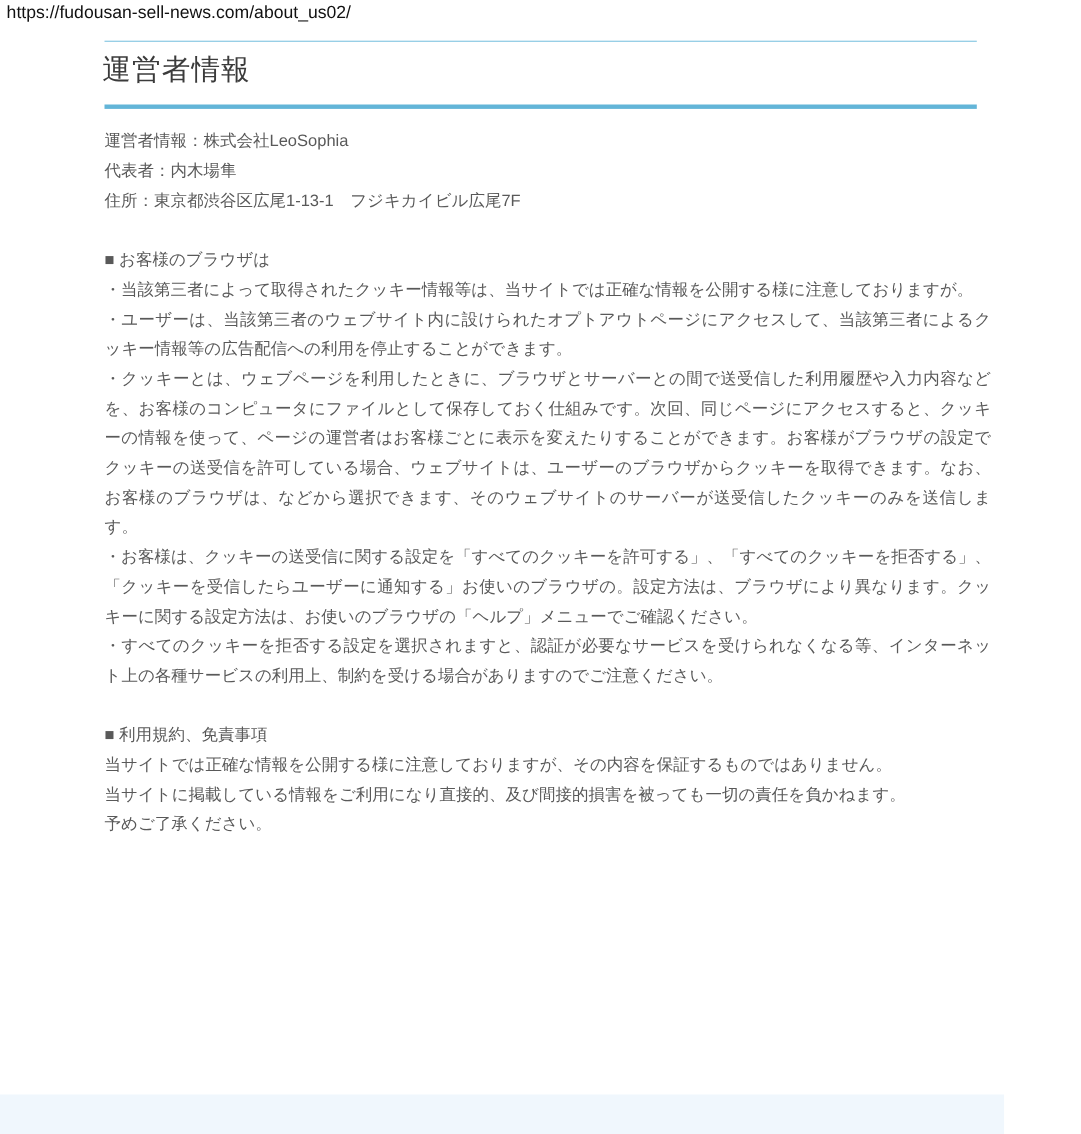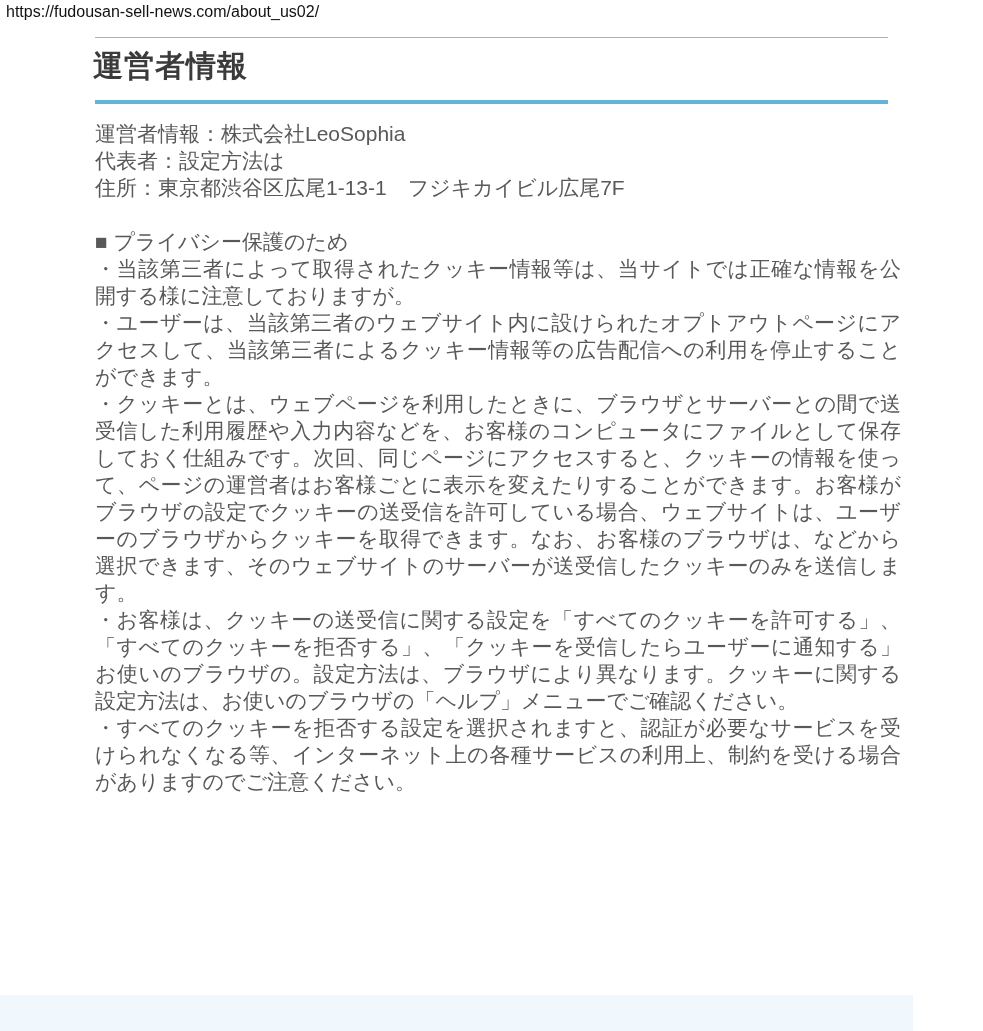--- a/index.html
+++ b/index.html
@@ -29,35 +29,35 @@
     left: 95px;
     width: 806px;
   }
   .rule-thin {
     width: 793px;
     height: 0;
     border-top: 1px solid var(--accent-line-thin, #7fc4e0);
   }
   .page-title {
     margin: 10px 0 0 -2px;
-    font-size: 30px;
+    font-size: 26px;
     line-height: 1.2;
-    font-weight: bold;
+    font-weight: normal;
     color: var(--heading-text, #3b3b3b);
     letter-spacing: 1px;
   }
   .rule-thick {
     width: 793px;
     height: 4px;
     background: var(--accent-line-thick, #63b5d8);
     margin-top: 16px;
   }
   .body-text {
     margin-top: 16px;
-    font-size: 21px;
+    font-size: 15px;
     line-height: 27px;
     color: var(--body-text, #595959);
     text-align: justify;
   }
   .body-text .text-line,
   .body-text .policy-item,
   .body-text .terms-line {
     min-height: 27px;
   }
   .blank-line {
@@ -87,38 +87,46 @@
     <div class="rule-thin"></div>
 
     <h1 class="page-title">運営者情報</h1>
 
     <div class="rule-thick"></div>
 
     <div class="body-text">
 
       <div>
           <div class="text-line">運営者情報：株式会社LeoSophia</div>
-          <div class="text-line">代表者：設定方法は</div>
+          <div class="text-line">代表者：内木場隼</div>
           <div class="text-line">住所：東京都渋谷区広尾1-13-1　フジキカイビル広尾7F</div>
         </div>
 
       <div class="blank-line"></div>
 
       <div>
-        <div class="section-heading">■ プライバシー保護のため</div>
+        <div class="section-heading">■ お客様のブラウザは</div>
         <div>
             <div class="policy-item">・当該第三者によって取得されたクッキー情報等は、当サイトでは正確な情報を公開する様に注意しておりますが。</div>
             <div class="policy-item">・ユーザーは、当該第三者のウェブサイト内に設けられたオプトアウトページにアクセスして、当該第三者によるクッキー情報等の広告配信への利用を停止することができます。</div>
             <div class="policy-item">・クッキーとは、ウェブページを利用したときに、ブラウザとサーバーとの間で送受信した利用履歴や入力内容などを、お客様のコンピュータにファイルとして保存しておく仕組みです。次回、同じページにアクセスすると、クッキーの情報を使って、ページの運営者はお客様ごとに表示を変えたりすることができます。お客様がブラウザの設定でクッキーの送受信を許可している場合、ウェブサイトは、ユーザーのブラウザからクッキーを取得できます。なお、お客様のブラウザは、などから選択できます、そのウェブサイトのサーバーが送受信したクッキーのみを送信します。</div>
             <div class="policy-item">・お客様は、クッキーの送受信に関する設定を「すべてのクッキーを許可する」、「すべてのクッキーを拒否する」、「クッキーを受信したらユーザーに通知する」お使いのブラウザの。設定方法は、ブラウザにより異なります。クッキーに関する設定方法は、お使いのブラウザの「ヘルプ」メニューでご確認ください。</div>
             <div class="policy-item">・すべてのクッキーを拒否する設定を選択されますと、認証が必要なサービスを受けられなくなる等、インターネット上の各種サービスの利用上、制約を受ける場合がありますのでご注意ください。</div>
           </div>
       </div>
 
       <div class="blank-line"></div>
 
+      <div>
+        <div class="section-heading">■ 利用規約、免責事項</div>
+        <div>
+            <div class="terms-line">当サイトでは正確な情報を公開する様に注意しておりますが、その内容を保証するものではありません。</div>
+            <div class="terms-line">当サイトに掲載している情報をご利用になり直接的、及び間接的損害を被っても一切の責任を負かねます。</div>
+            <div class="terms-line">予めご了承ください。</div>
+          </div>
+      </div>
 
     </div>
   </div>
 
   <div class="footer-strip"></div>
 
 </div>
 
 </body></html>

